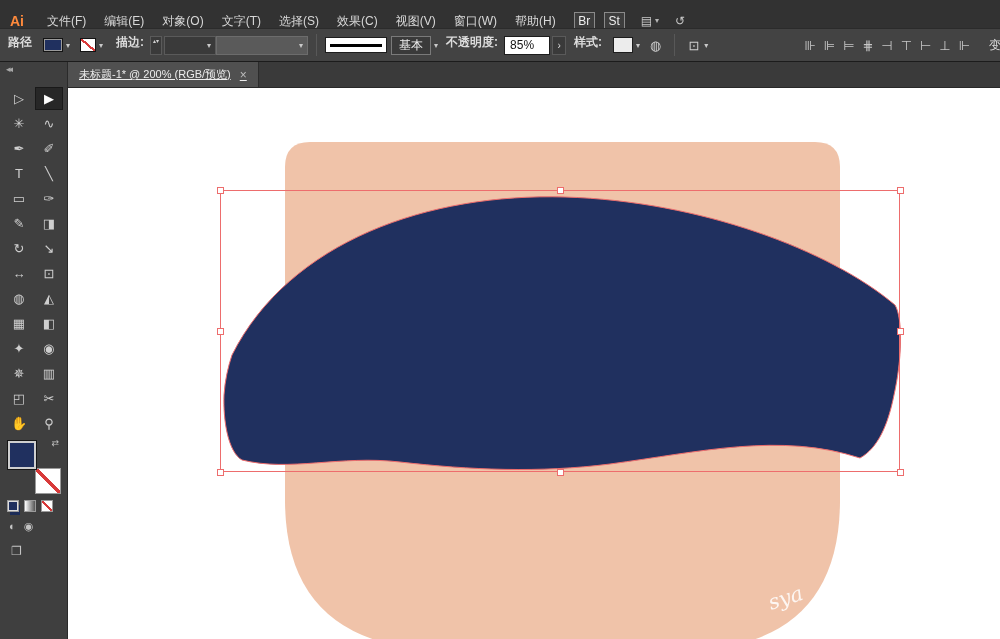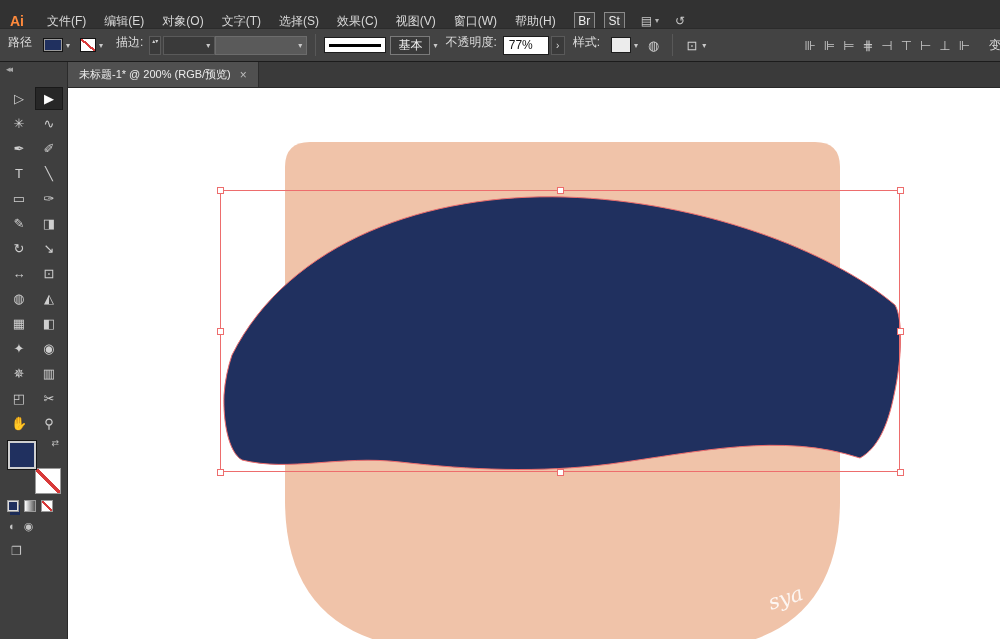--- a/index.html
+++ b/index.html
@@ -14,21 +14,21 @@
   .badge { width:21px; height:17px; border:1px solid #8a8a8a; background:#3d3d3d; color:#eee;
            font-size:12px; display:flex; align-items:center; justify-content:center; margin-left:9px; }
   .mb-icon { color:#c9c9c9; margin-left:16px; font-size:12px; }
   .mb-caret { font-size:8px; color:#b5b5b5; margin-left:3px; }
 
   
   #controlbar { position:absolute; top:28px; left:0; right:0; height:34px; background:#434343;
                 border-top:1px solid #2b2b2b; border-bottom:1px solid #1c1c1c;
                 display:flex; align-items:center; color:#dcdcdc; font-size:12px;
                 overflow:hidden; white-space:nowrap; }
-  .cb-label { margin:0 6px 5px 8px; }
+  .cb-label { margin:0 6px 5px 8px;font-weight:bold; }
   .swatch-combo { display:flex; align-items:center; gap:3px; margin:0 5px; }
   .caret { font-size:8px; color:#c9c9c9; }
   .fill-mini { width:20px; height:14px; border:1px solid #141414; box-shadow:inset 0 0 0 1px #9a9a9a; }
   .none-swatch { width:16px; height:14px; border:1px solid #141414; background:
       linear-gradient(to top right, #fff 44%, #d83a3a 44%, #d83a3a 56%, #fff 56%); }
   .spinner { width:12px; height:19px; border:1px solid #5a5a5a; background:#3a3a3a; color:#cfcfcf;
              font-size:6px; line-height:8px; text-align:center; margin-right:2px; }
   .combo { width:52px; height:19px; background:#3a3a3a; border:1px solid #5a5a5a;
            display:flex; align-items:center; justify-content:flex-end; padding:0 4px; }
   .combo.disabled { width:92px; background:#5a5a5a; border-color:#6c6c6c; }
@@ -72,21 +72,21 @@
   .mini-color { background:#20305f; box-shadow:inset 0 0 0 1px #dedede; }
   .mini-grad { background:linear-gradient(90deg,#fff,#555); }
   .mini-none { background:linear-gradient(to top right, #fff 42%, #d83a3a 42%, #d83a3a 58%, #fff 58%); }
   .mode-row { position:absolute; left:9px; top:458px; color:#c4c4c4; font-size:11px; display:flex; gap:8px; }
   .screen-mode { position:absolute; left:11px; top:482px; color:#c4c4c4; font-size:12px; }
 
   
   #tabbar { position:absolute; left:68px; top:62px; right:0; height:26px; background:#3a3a3a;
             border-bottom:1px solid #282828; display:flex; }
   .tab { background:#505050; color:#ececec; font-size:11px; display:flex; align-items:center;
-         padding:0 11px; gap:9px; border-right:1px solid #2c2c2c; }
+         padding:0 11px; gap:9px; border-right:1px solid #2c2c2c;text-decoration:underline; }
   .tab-close { color:#bdbdbd; font-size:12px; }
 
   
   #canvas { position:absolute; left:68px; top:88px; width:932px; height:551px; background:#ffffff; }
   #artwork { position:absolute; left:0; top:0; }
   #selection-box { position:absolute; border:1px solid #ed6d6d; }
   .handle { position:absolute; width:7px; height:7px; background:#fff; border:1px solid #ed6d6d; }
   .watermark { position:absolute; left:700px; top:498px; color:rgba(255,255,255,0.85);
                font-family:"DejaVu Serif", serif; font-style:italic; font-size:21px;
                transform:rotate(-18deg); pointer-events:none; }
@@ -138,21 +138,21 @@
 
   <span class="vsep"></span>
 
   <span class="brush-preview">
     <span class="brush-line"></span>
   </span>
   <span class="btn-basic">基本</span>
   <span class="caret" style="margin-left:3px;">▾</span>
 
   <span class="cb-label">不透明度:</span>
-  <span class="opacity-input">77%</span>
+  <span class="opacity-input">85%</span>
   <span class="chev-btn">›</span>
 
   <span class="cb-label">样式:</span>
   <span class="swatch-combo">
     <span class="style-swatch"></span>
     <span class="caret">▾</span>
   </span>
 
   <span class="cb-icon">◍</span>
   <span class="vsep"></span>

